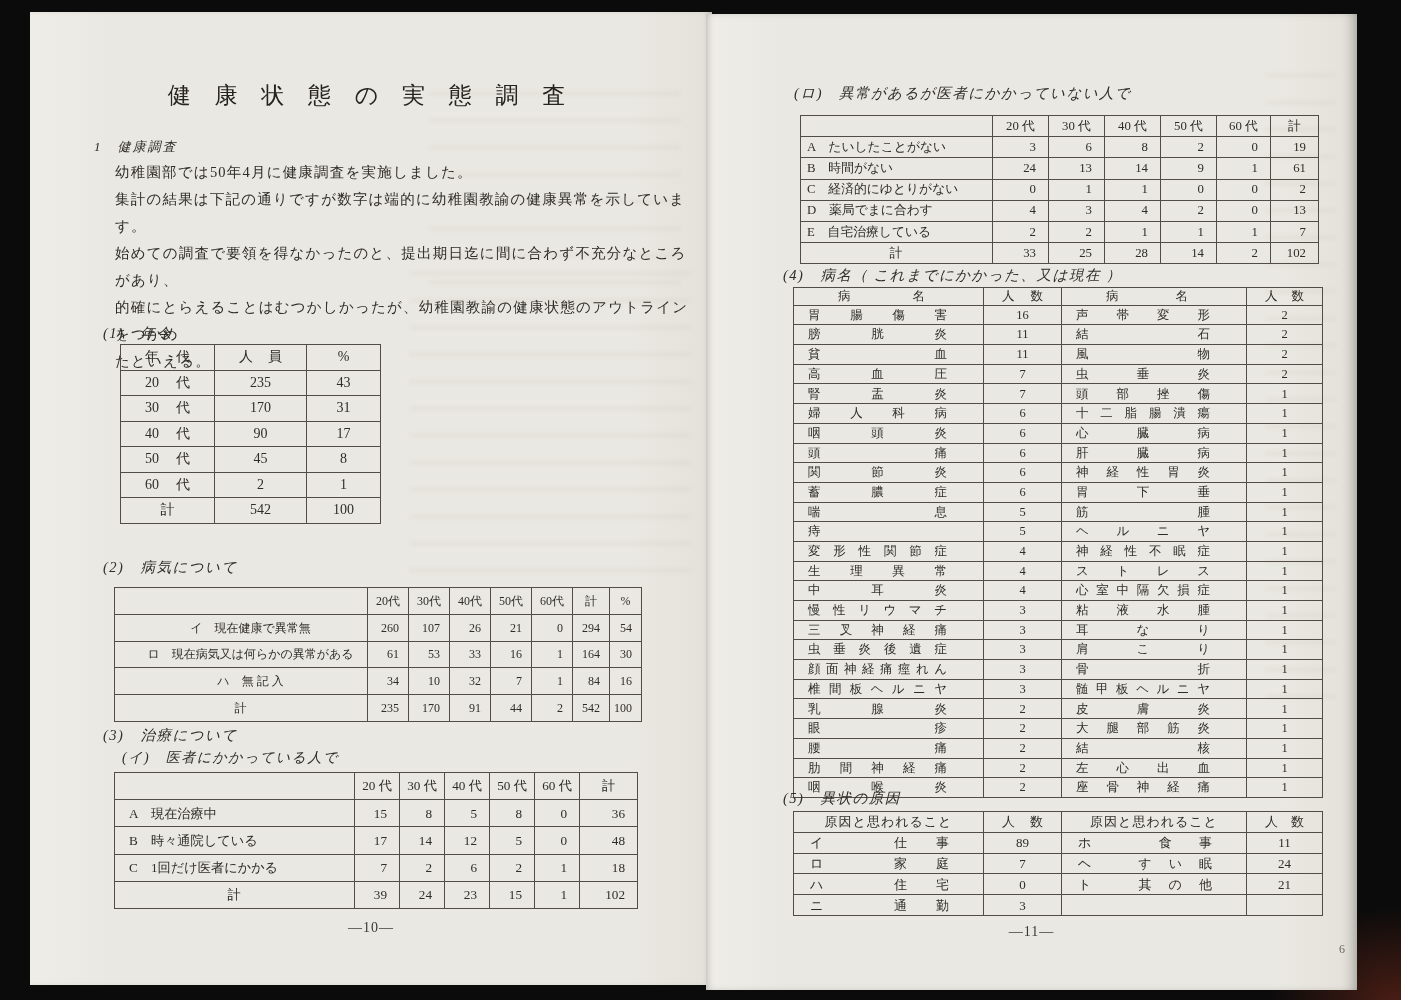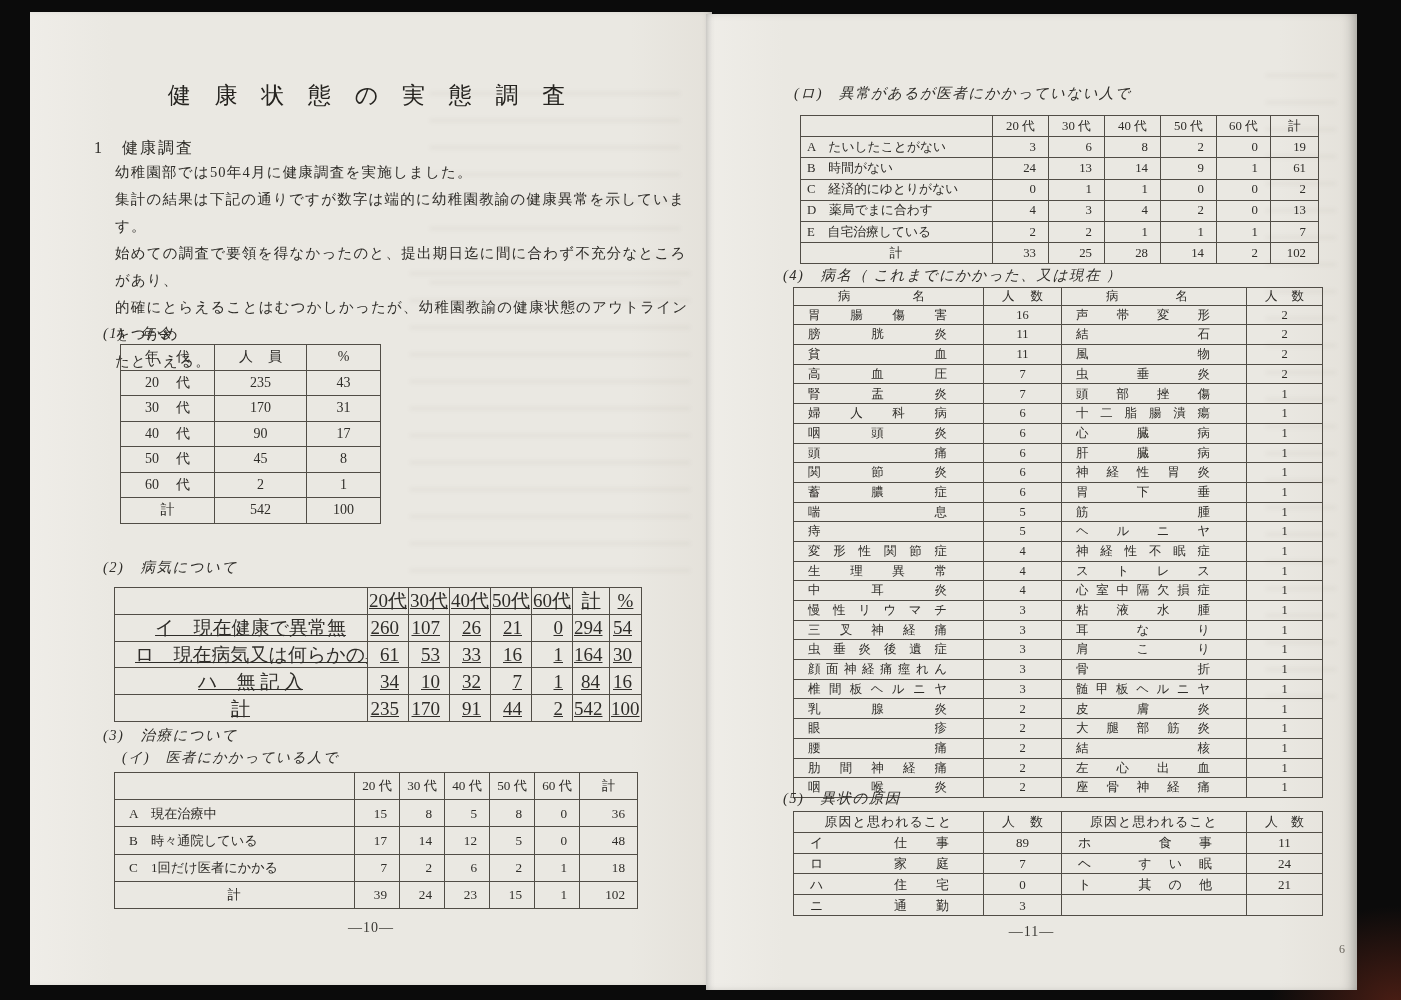--- a/index.html
+++ b/index.html
@@ -10,37 +10,37 @@
       #0b0b0b;
     font-family:"Liberation Serif","DejaVu Serif",serif;
     color:#2f2d29;
   }
   .page{position:absolute;background:linear-gradient(90deg,#efede8 0%,#eae8e2 12%,#eae8e2 88%,#e4e1da 100%);overflow:hidden;}
   .page-left{left:12px;top:12px;width:682px;height:973px;box-shadow:inset -6px 0 10px -6px rgba(0,0,0,.35);margin-left:18px;}
   .page-right{left:706px;top:14px;width:651px;height:976px;box-shadow:inset 6px 0 8px -6px rgba(0,0,0,.3), inset -10px 0 14px -8px rgba(0,0,0,.35);}
   .ghost{position:absolute;background:repeating-linear-gradient(180deg, rgba(118,112,100,.16) 0 3px, rgba(0,0,0,0) 3px 27px);filter:blur(2px);opacity:.5;pointer-events:none;}
 
   .doc-title{position:absolute;left:0;right:0;top:68px;text-align:center;font-size:23px;letter-spacing:9px;color:#262420;}
-  .sec-heading{position:absolute;font-size:16px;letter-spacing:2px;}
+  .sec-heading{position:absolute;font-size:13px;letter-spacing:2px;font-style:italic;}
   .para{position:absolute;left:85px;top:147px;width:586px;font-size:14.5px;line-height:27px;letter-spacing:1.2px;}
   .caption{position:absolute;font-size:14.5px;letter-spacing:1.5px;font-style:italic;}
 
   table{border-collapse:collapse;table-layout:fixed;position:absolute;background:transparent;}
   th,td{border:1px solid #514d46;font-weight:normal;white-space:nowrap;overflow:hidden;line-height:1;}
   table{border:1.6px solid #45423c;}
 
   
   .t1{left:90px;top:332px;width:260px;}
   .t1 th,.t1 td{height:22.5px;font-size:14px;text-align:center;}
   .t1 td:first-child,.t1 th:nth-child(-n+2){text-align:justify;text-align-last:justify;padding:0 24px;}
   .t1 tr.total td:first-child{text-align:center;text-align-last:center;padding:0;}
 
   
   .t2{left:84px;top:575px;width:527px;}
-  .t2 th,.t2 td{height:23.8px;font-size:19px;text-align:center;text-decoration:underline;}
+  .t2 th,.t2 td{height:23.8px;font-size:12px;text-align:center;}
   .t2 td:first-child{text-align:center;padding-left:20px;}
   .t2 td:not(:first-child){text-align:right;padding-right:9px;}
   .t2 tr.total td:first-child{text-align:center;padding-left:0;}
 
   
   .t3{left:84px;top:760px;width:523px;}
   .t3 th,.t3 td{height:24.2px;font-size:13.2px;text-align:center;}
   .t3 td:first-child{text-align:left;padding-left:14px;}
   .t3 td:not(:first-child){text-align:right;padding-right:12px;}
   .t3 tr.total td:first-child{text-align:center;padding-left:0;}

